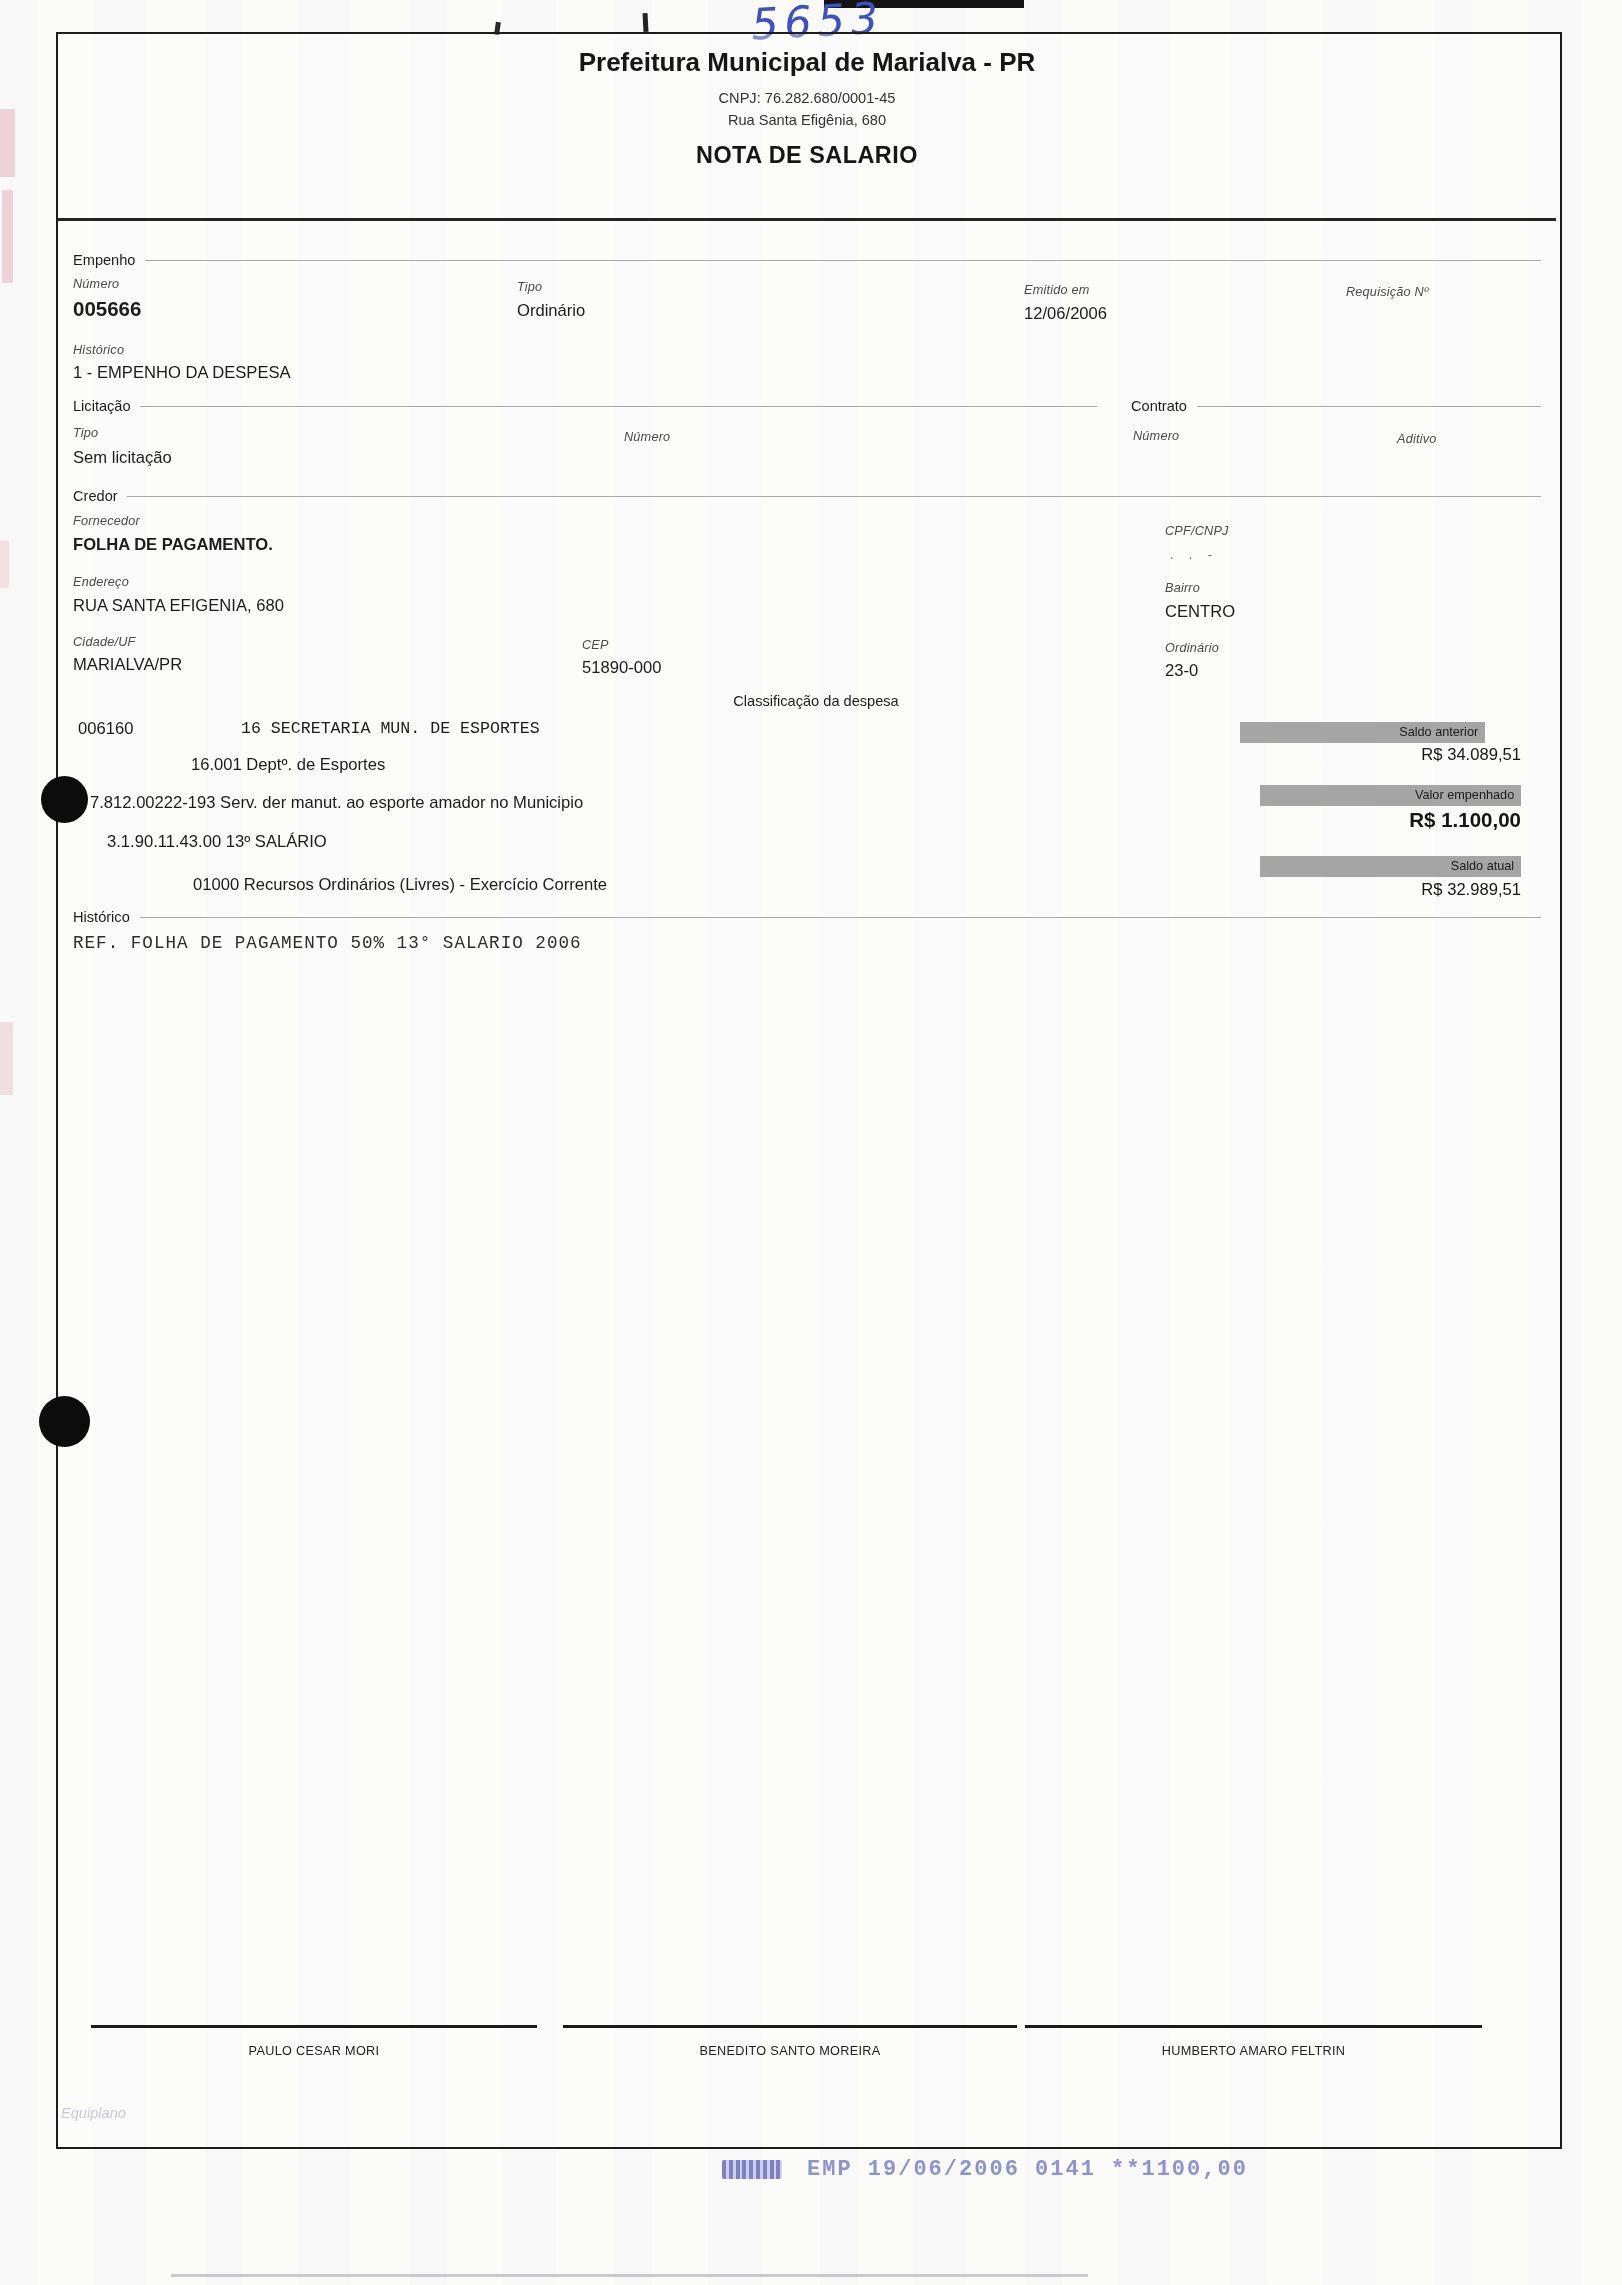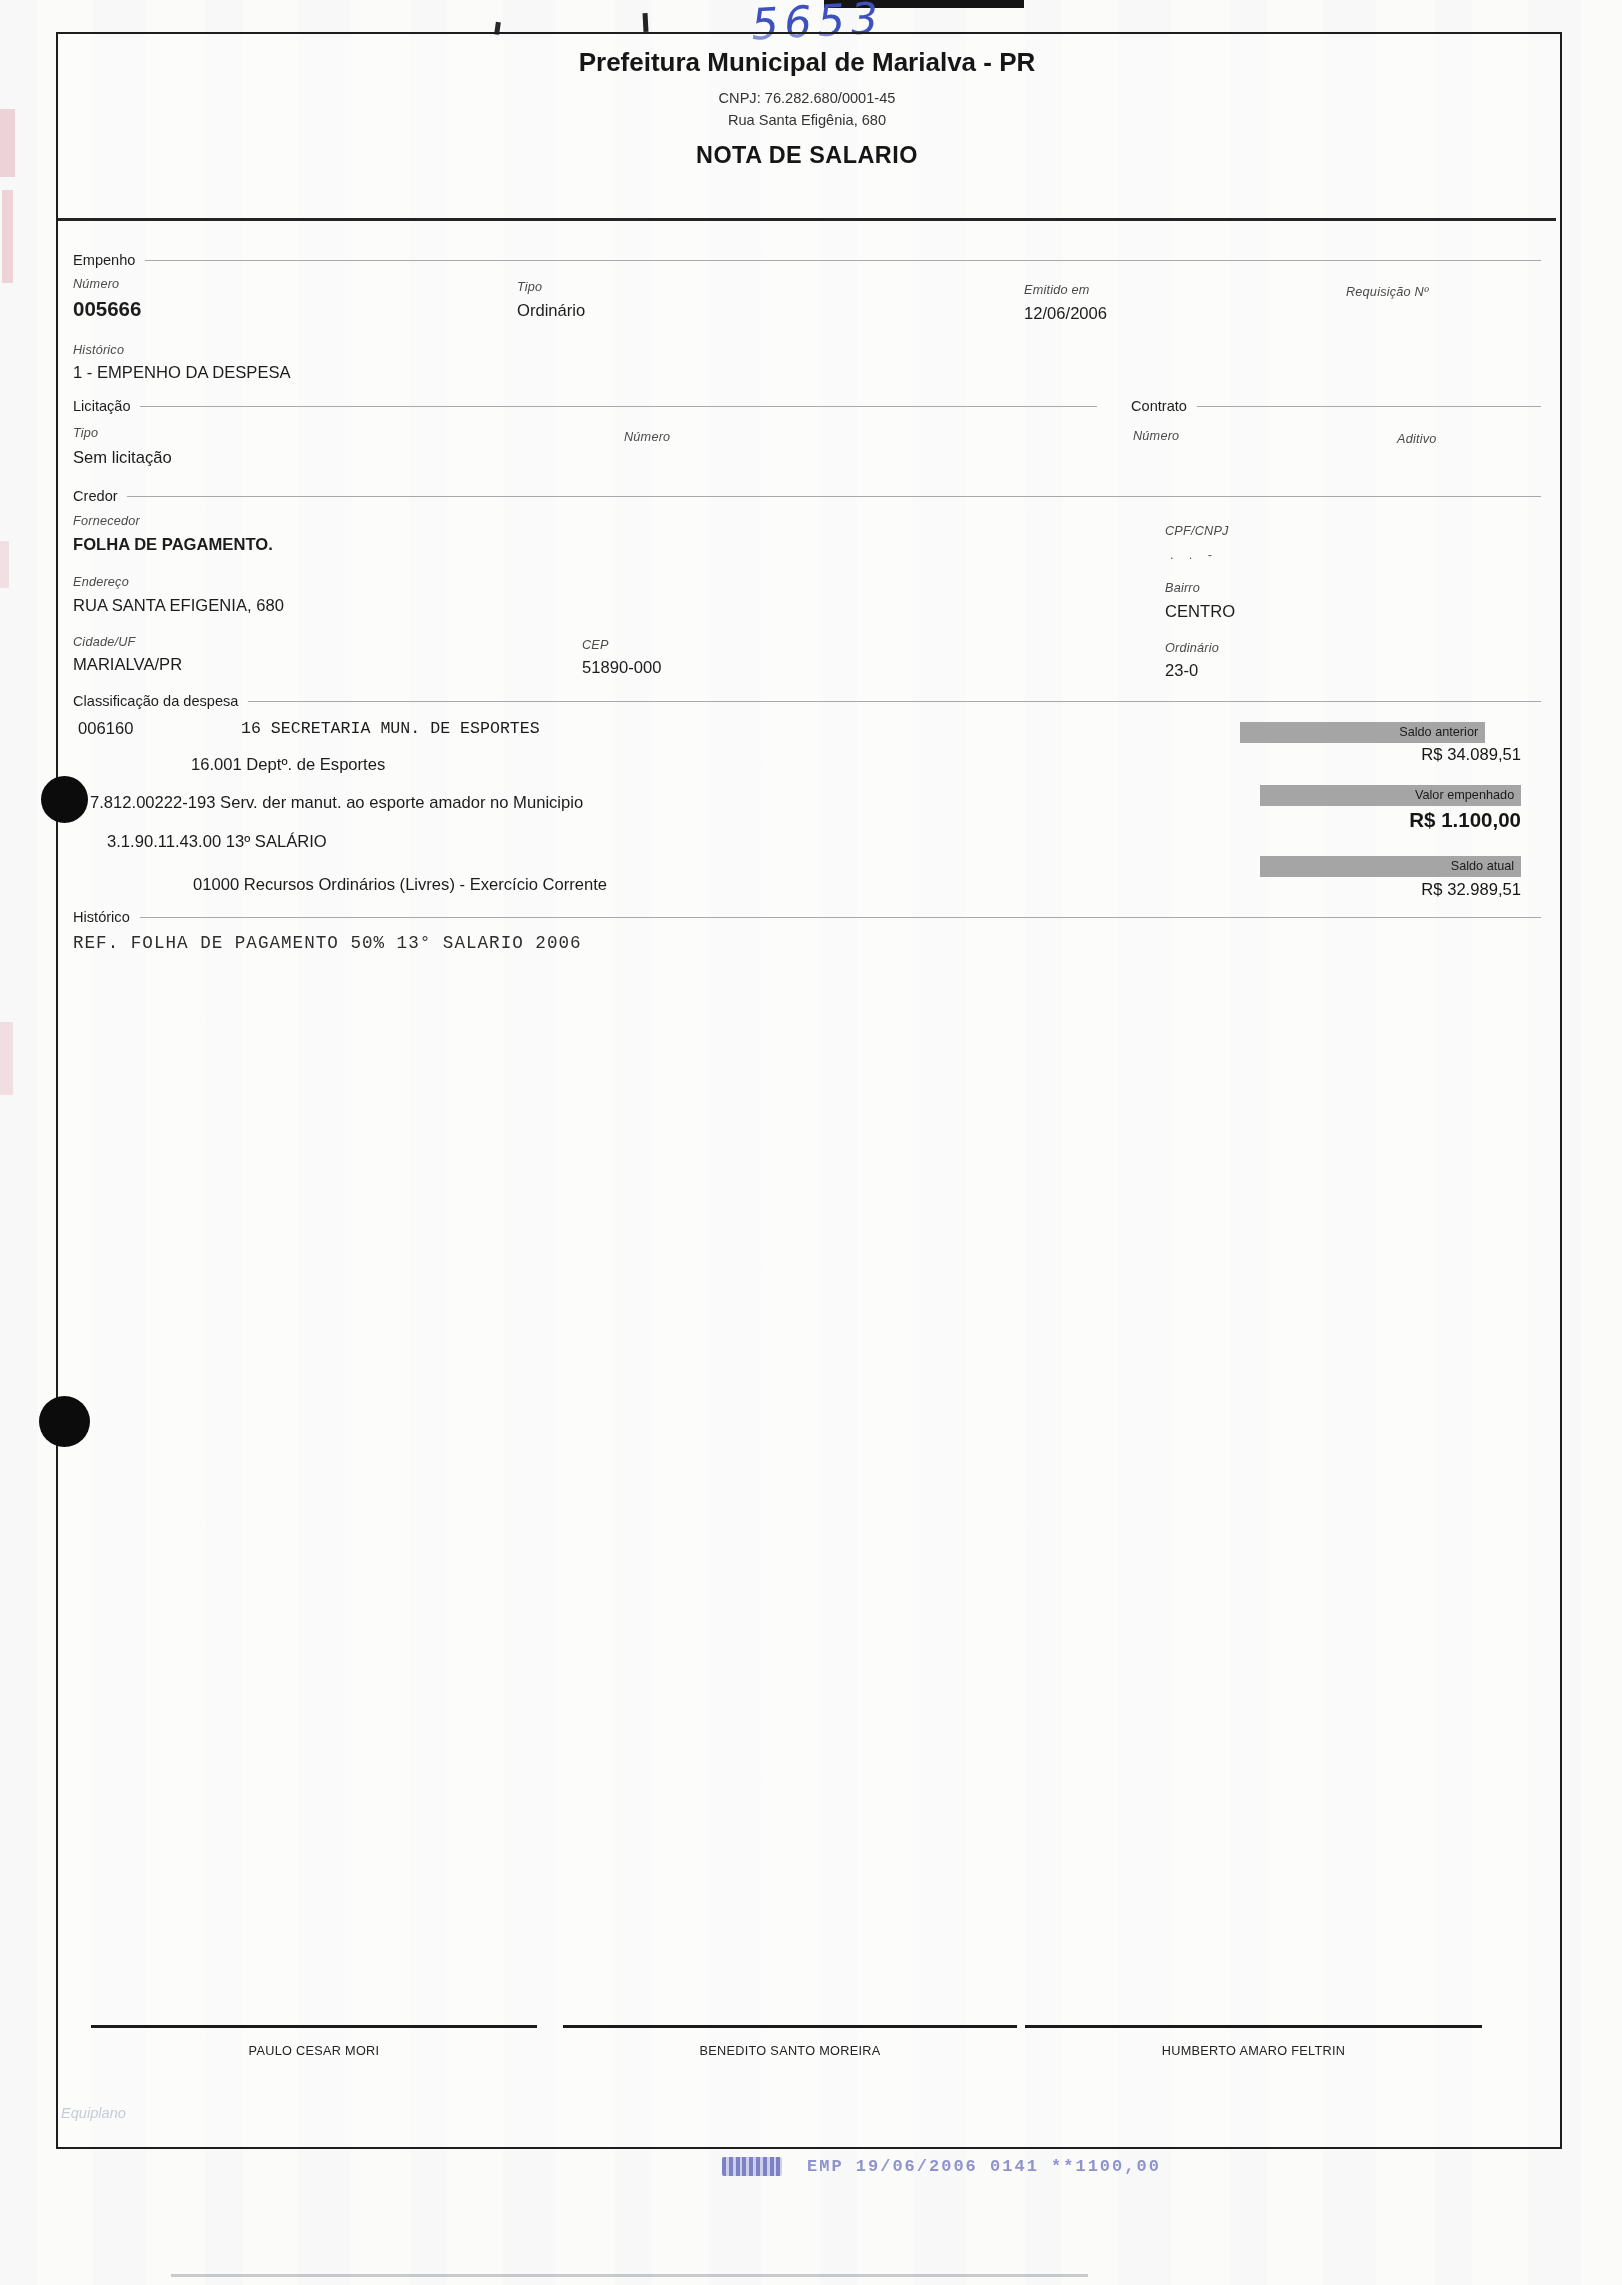--- a/index.html
+++ b/index.html
@@ -51,21 +51,21 @@
   .stamp{
     position:absolute;display:flex;align-items:center;gap:25px;
     color:#7d82c6;
   }
   .stamp .blob{
     width:60px;height:18.5px;
     background:repeating-linear-gradient(90deg,#7d82c6 0 3.9px,rgba(125,130,198,0.35) 3.9px 6.8px);
     border-radius:2px;
   }
   .stamp .txt{
-    font-family:"Liberation Mono", monospace;font-size:17px;font-weight:bold;
+    font-family:"Liberation Mono", monospace;font-size:22px;font-weight:bold;
     letter-spacing:2px;opacity:0.85;white-space:nowrap;
   }
   .watermark{position:absolute;font-size:14.6px;font-style:italic;color:#c6cbd8;}
   .artifact{position:absolute;}
 </style>
 </head>
 <body>
 
 <div class="page-bg"></div>
 
@@ -142,21 +142,21 @@
 
 <div class="abs lbl" style="left:73px;top:635px;">Cidade/UF</div>
 <div class="abs val" style="left:73px;top:655px;">MARIALVA/PR</div>
 
 <div class="abs lbl" style="left:582px;top:638px;">CEP</div>
 <div class="abs val" style="left:582px;top:658px;">51890-000</div>
 
 <div class="abs lbl" style="left:1165px;top:641px;">Ordinário</div>
 <div class="abs val" style="left:1165px;top:661px;">23-0</div>
 
-<div class="abs sect" style="left:73px;top:693px;width:1468px;">
+<div class="abs sect" style="left:82px;top:693px;width:1468px;flex-direction:column;">
   <span class="t">Classificação da despesa</span>
   <span class="rule"></span>
 </div>
 
 <div class="abs val" style="left:78px;top:719px;">006160</div>
 <div class="abs val" style="left:241px;top:719px;font-family:Liberation Mono, monospace;">16 SECRETARIA MUN. DE ESPORTES</div>
 <div class="abs val" style="left:191px;top:755px;">16.001 Deptº. de Esportes</div>
 <div class="abs val" style="left:90px;top:793px;">7.812.00222-193 Serv. der manut. ao esporte amador no Municipio</div>
 <div class="abs val" style="left:107px;top:832px;">3.1.90.11.43.00 13º SALÁRIO</div>
 <div class="abs val" style="left:193px;top:875px;">01000 Recursos Ordinários (Livres) - Exercício Corrente</div>

